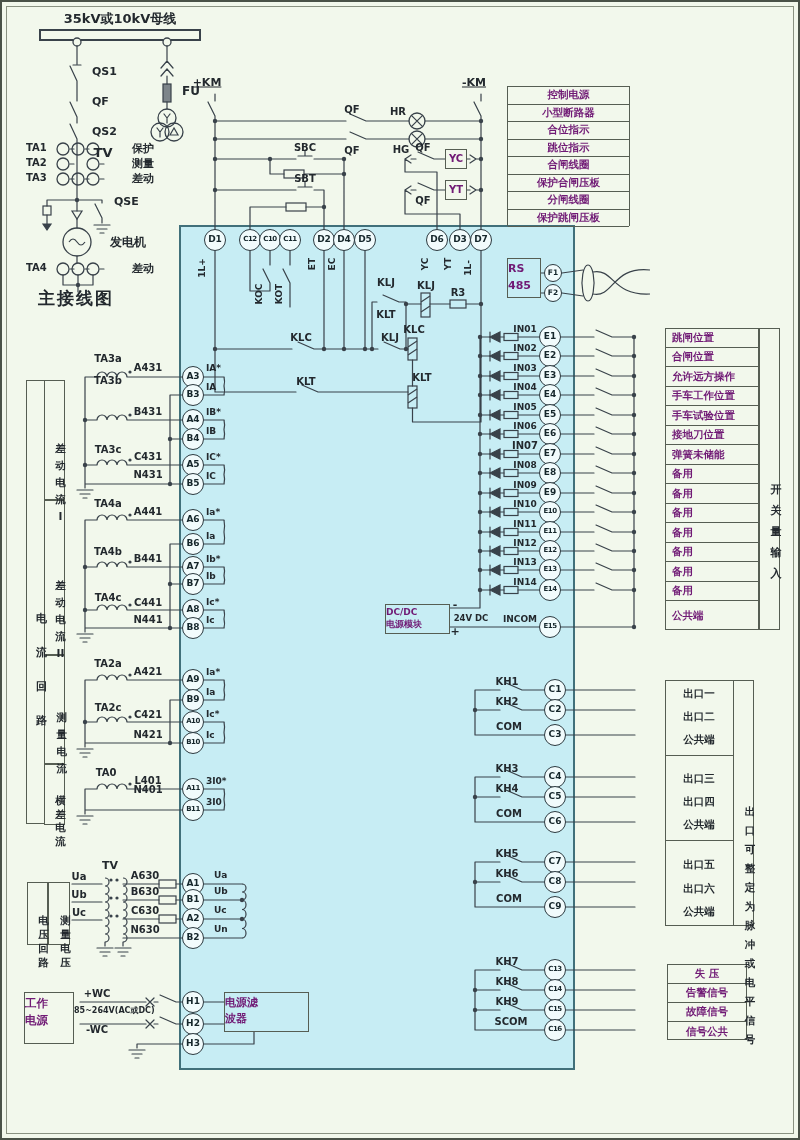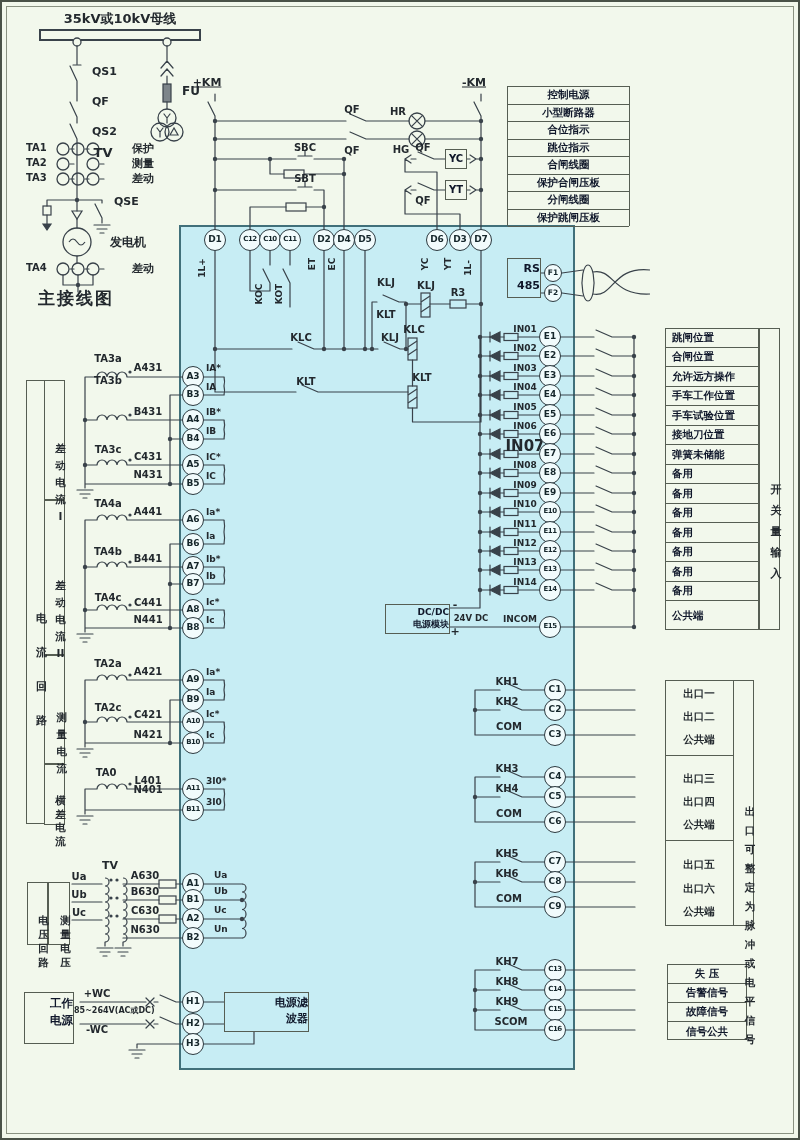--- a/index.html
+++ b/index.html
@@ -1,36 +1,36 @@
 <!DOCTYPE html>
 <html><head>
 <meta charset="utf-8">
 <style>
   html,body{margin:0;padding:0;background:#ddd;}
   #stage{position:relative;width:800px;height:1140px;background:#f2f8ec;font-family:"DejaVu Sans",sans-serif;
          border:2px solid #4a5248;box-sizing:border-box;overflow:hidden;margin:0 auto;}
   #frame{position:absolute;left:4px;top:4px;right:4px;bottom:4px;border:1px solid #8a9282;pointer-events:none;z-index:1;}
   #device{position:absolute;left:177px;top:223px;width:396px;height:845px;background:#c7edf4;border:2px solid #41707a;box-sizing:border-box;z-index:1;}
   svg.wires{position:absolute;left:0;top:0;z-index:3;pointer-events:none;}
-  .bx{position:absolute;z-index:2;border:1px solid #565e53;box-sizing:border-box;color:#0f172a;}
+  .bx{position:absolute;z-index:2;border:1px solid #565e53;box-sizing:border-box;color:#701a75;}
   .lb{position:absolute;z-index:4;font-weight:bold;font-size:10px;color:#23292e;white-space:nowrap;line-height:1;}
   .c{transform:translate(-50%,-50%);}
   .r90{transform:translate(-50%,-50%) rotate(-90deg);}
   .u{text-decoration:underline;}
   .term{position:absolute;z-index:5;width:22px;height:22px;margin:-11px 0 0 -11px;border:1.5px solid #2c3a40;border-radius:50%;
         background:#f1fbfc;box-sizing:border-box;font:bold 9px/19px "DejaVu Sans",sans-serif;text-align:center;color:#15262b;}
   .term.t3{font-size:7px;letter-spacing:-0.5px;}
   .term.sm{width:18px;height:18px;margin:-9px 0 0 -9px;font:bold 7.5px/15px "DejaVu Sans",sans-serif;}
   .vt{word-break:break-all;white-space:normal;text-align:center;}
   .lgrow{position:absolute;left:0;width:100%;height:17.5px;border-bottom:1px solid #565e53;box-sizing:border-box;
          display:flex;align-items:center;justify-content:center;font-weight:bold;font-size:10.5px;}
   .inrow{position:absolute;left:0;width:100%;border-bottom:1px solid #565e53;box-sizing:border-box;display:flex;align-items:center;
          font-weight:bold;font-size:10.5px;padding-left:6px;}
   .sigrow{position:absolute;left:0;width:100%;height:19px;border-bottom:1px solid #565e53;box-sizing:border-box;display:flex;align-items:center;justify-content:center;font-weight:bold;font-size:10.5px;}
-  .bl2{display:block;text-align:right;}
+  .bl2{display:block;text-align:left;}
 </style>
 </head>
 <body>
 
 <div id="stage">
   <div id="frame"></div>
   <div id="device"></div>
 
   <div class="bx" style="left:505px;top:84px;width:123px;height:140px;border-bottom:none;">
     <div class="lgrow" style="top:0">控制电源</div>
@@ -346,21 +346,21 @@
   <div class="lb c" style="left:299px;top:336px">KLC</div>
   <div class="lb c" style="left:304px;top:380px">KLT</div>
   <div class="lb c" style="left:420px;top:376px">KLT</div>
 
   <div class="lb c" style="left:523px;top:327px;font-size:9px">IN01</div>
   <div class="lb c" style="left:523px;top:346px;font-size:9px">IN02</div>
   <div class="lb c" style="left:523px;top:366px;font-size:9px">IN03</div>
   <div class="lb c" style="left:523px;top:385px;font-size:9px">IN04</div>
   <div class="lb c" style="left:523px;top:405px;font-size:9px">IN05</div>
   <div class="lb c" style="left:523px;top:424px;font-size:9px">IN06</div>
-  <div class="lb c" style="left:523px;top:444px;font-size:15px">IN07</div>
+  <div class="lb c" style="left:523px;top:444px;font-size:10px">IN07</div>
   <div class="lb c" style="left:523px;top:463px;font-size:9px">IN08</div>
   <div class="lb c" style="left:523px;top:483px;font-size:9px">IN09</div>
   <div class="lb c" style="left:523px;top:502px;font-size:9px">IN10</div>
   <div class="lb c" style="left:523px;top:522px;font-size:9px">IN11</div>
   <div class="lb c" style="left:523px;top:541px;font-size:9px">IN12</div>
   <div class="lb c" style="left:523px;top:560px;font-size:9px">IN13</div>
   <div class="lb c" style="left:523px;top:580px;font-size:9px">IN14</div>
   <div class="lb c" style="left:518px;top:617px;font-size:9px">INCOM</div>
   <div class="lb c" style="left:453px;top:602px;font-size:11px">-</div>
   <div class="lb c" style="left:453px;top:629px;font-size:11px">+</div>

